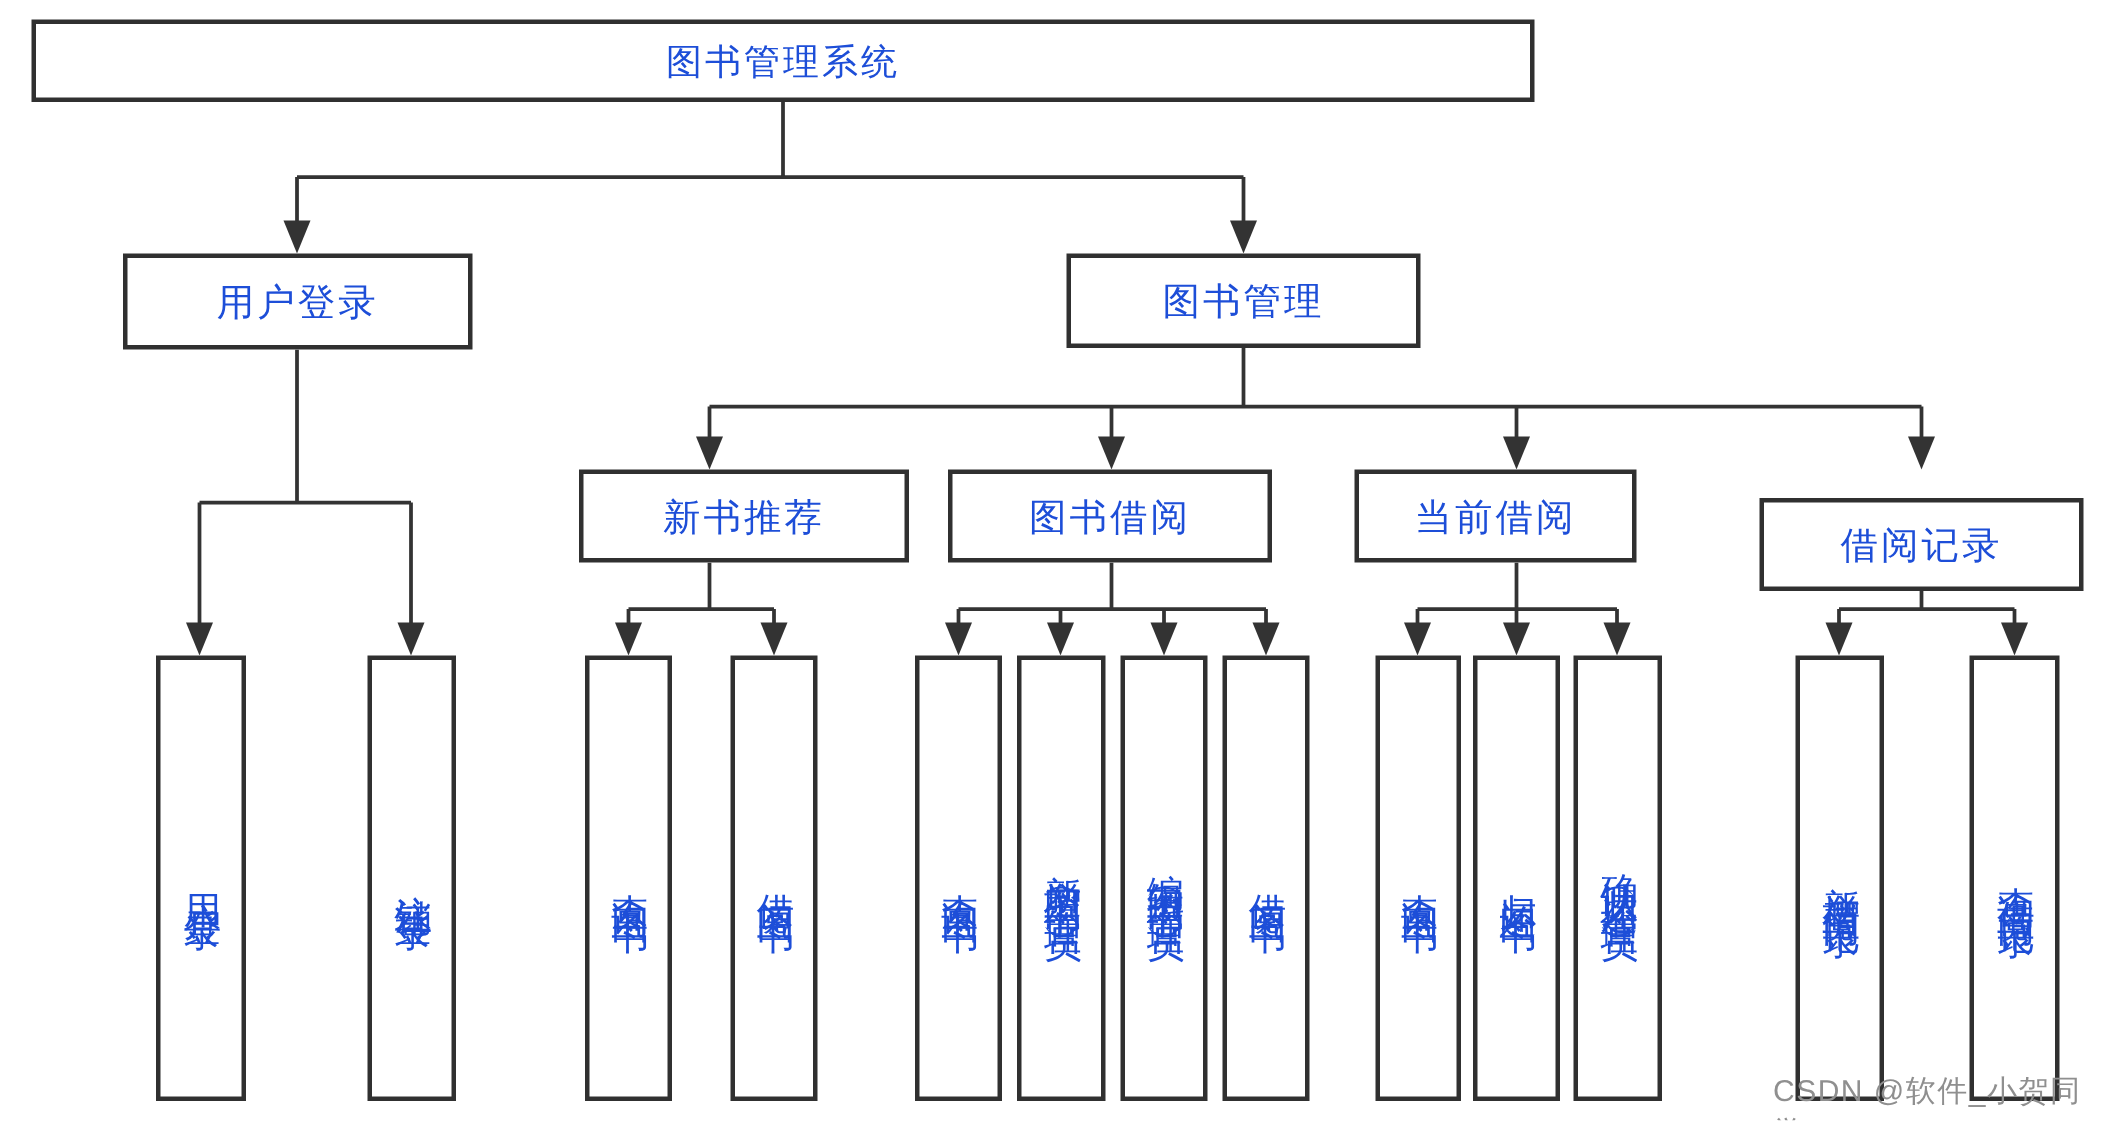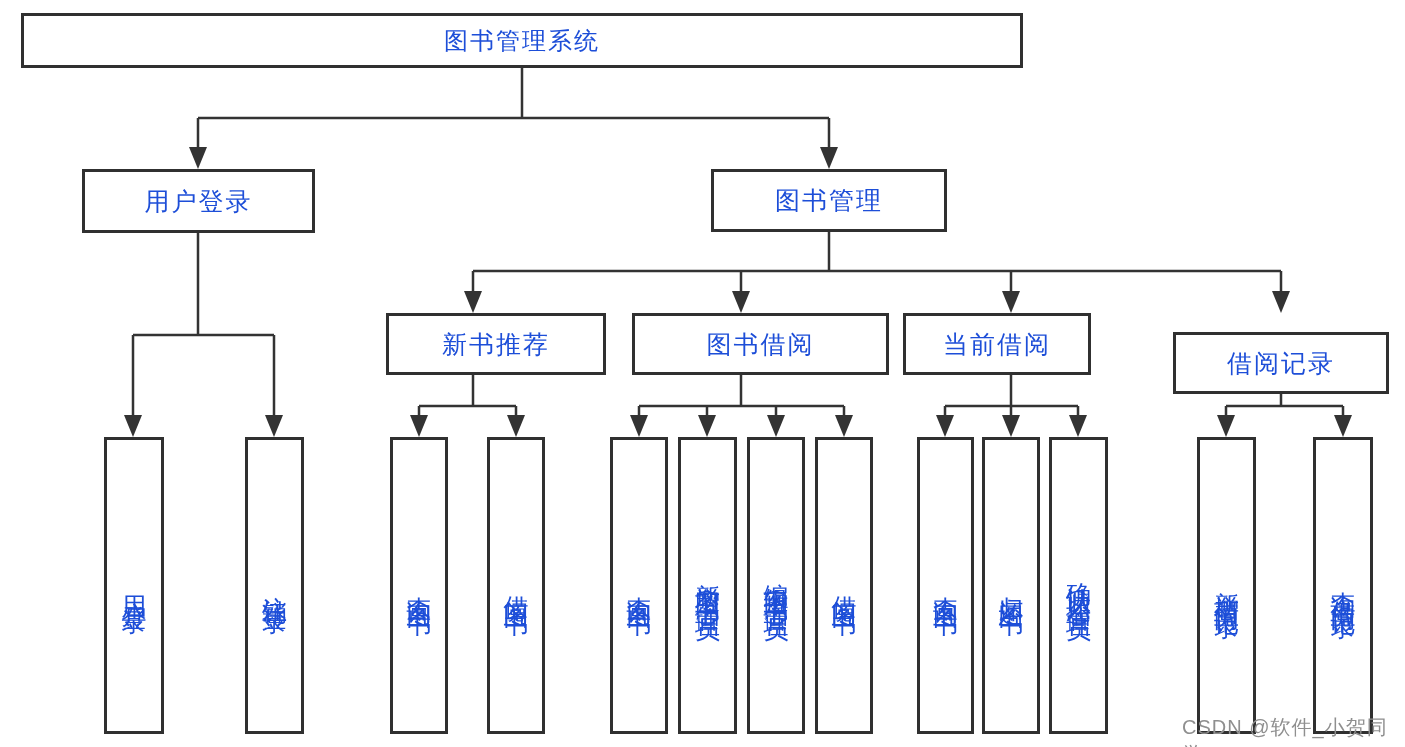--- a/index.html
+++ b/index.html
@@ -99,21 +99,21 @@
       <polygon points="1334,415 1352,415 1343,437"></polygon>
     </g>
   </svg>
 
   <div class="box hbox lvl1" style="left:21px; top:13px; width:1002px; height:55px;">图书管理系统</div>
 
   <div class="box hbox" style="left:82px; top:169px; width:233px; height:64px;">用户登录</div>
   <div class="box hbox" style="left:711px; top:169px; width:236px; height:63px;">图书管理</div>
 
   <div class="box hbox" style="left:363px; top:313px; width:220px; height:62px;margin-left:23px;">新书推荐</div>
-  <div class="box hbox" style="left:632px; top:313px; width:257px; height:62px;">图书借阅</div>
+  <div class="box hbox" style="left:632px; top:313px; width:216px; height:62px;">图书借阅</div>
   <div class="box hbox" style="left:903px; top:313px; width:188px; height:62px;">当前借阅</div>
   <div class="box hbox" style="left:1173px; top:332px; width:216px; height:62px;">借阅记录</div>
 
   <div class="box vbox" style="left:104px; top:437px; width:60px; height:297px;">用户登录</div>
   <div class="box vbox" style="left:245px; top:437px; width:59px; height:297px;">注销登录</div>
 
   <div class="box vbox" style="left:390px; top:437px; width:58px; height:297px;">查询图书</div>
   <div class="box vbox" style="left:487px; top:437px; width:58px; height:297px;">借阅图书</div>
 
   <div class="box vbox" style="left:610px; top:437px; width:58px; height:297px;">查询图书</div>

